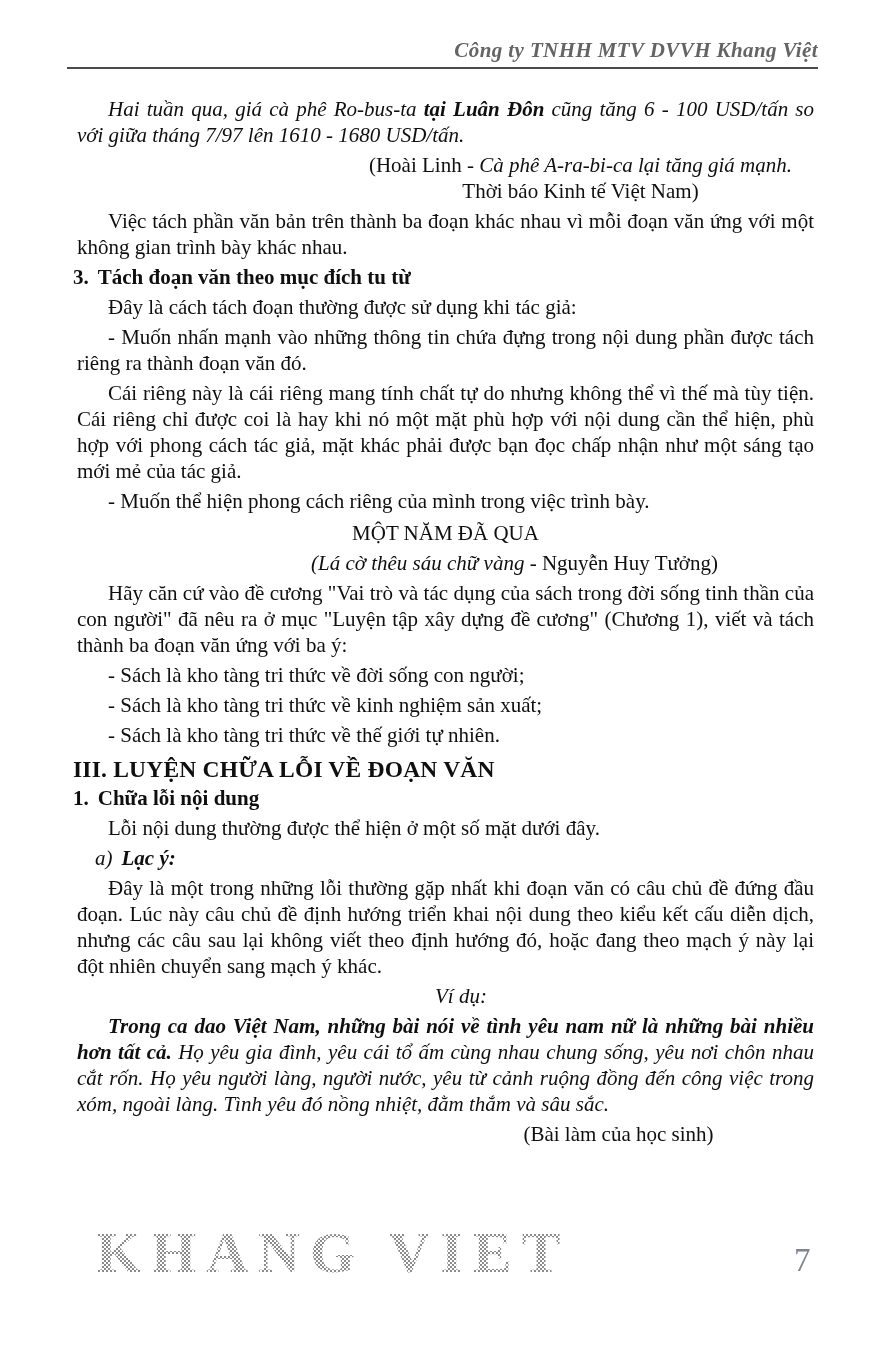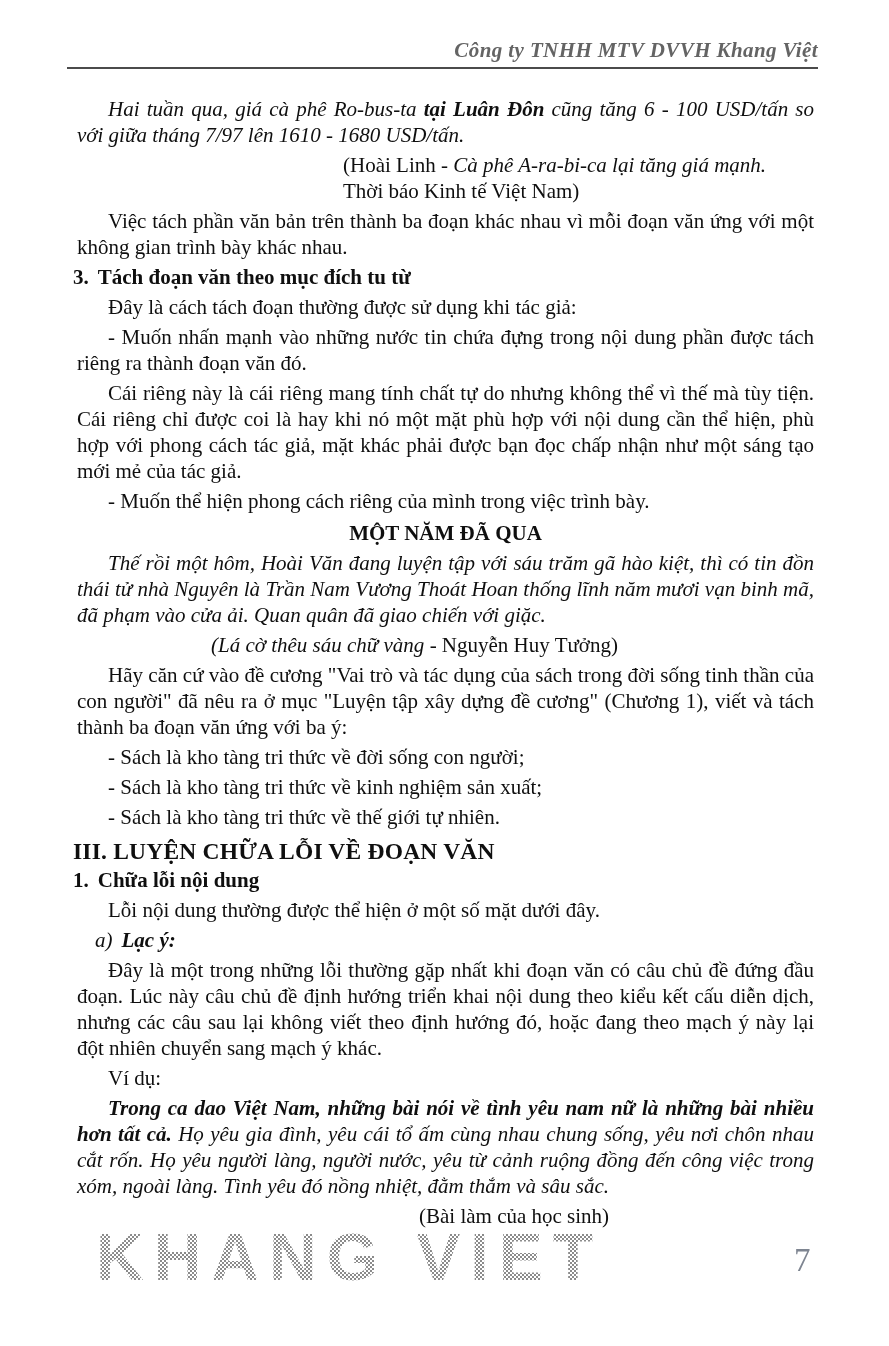--- a/index.html
+++ b/index.html
@@ -15,38 +15,38 @@
   .company {
     font-style:italic; font-weight:bold; font-size:21px; color:#646464;
     letter-spacing:0.4px;
   }
   
   .content {
     position:absolute; left:73px; top:92px; width:745px;
     font-size:21px; line-height:26px;
   }
   .p { margin:4px; text-indent:31px; text-align:justify; }
-  .nojust { text-align:left; }
+  .nojust { text-align:center;font-style:italic; }
   .it { font-style:italic; }
   .bd { font-weight:bold; }
-  .attr { margin:0; text-indent:0; }
+  .attr { margin:0; text-align:center; text-indent:0; }
   .attr-coffee { padding-left:270px; }
   .attr-story  { padding-left:138px; }
   .attr-example{ padding-left:346px; }
   .h-sec { margin:3px 0 2px; font-weight:bold; text-indent:0; }
   .h-sec .num { margin-right:9px; }
-  .h-center { margin:6px 0 4px; text-align:center; font-weight:bold; text-indent:0; }
+  .h-center { margin:6px 0 4px; text-align:center; font-weight:normal; text-indent:0; }
   .h-main { margin:8px 0 3px; font-weight:bold; font-size:23.5px; text-indent:0; letter-spacing:0.2px; }
   .h-sub-it { margin:2px 0; font-style:italic; text-indent:22px; }
   .h-sub-it .t { font-weight:bold; margin-left:9px; }
   
   .watermark {
     position:absolute; left:96px; top:1224px;
-    font-family:Liberation Sans, sans-serif; font-weight:bold;
-    font-size:66px; line-height:1; letter-spacing:10px; white-space:nowrap;
+    font-family:Liberation Serif, serif; font-weight:bold;
+    font-size:58px; line-height:1; letter-spacing:10px; white-space:nowrap;
     background-image:
       radial-gradient(circle at 1px 1px, #8b8b8b 1.05px, rgba(0,0,0,0) 1.35px),
       radial-gradient(circle at 3px 3px, #8b8b8b 1.05px, rgba(0,0,0,0) 1.35px);
     background-size:4px 4px;
     -webkit-background-clip:text; background-clip:text; color:transparent;
   }
   .page-num {
     position:absolute; left:794px; top:1242px;
     font-family:"Liberation Serif", serif; font-size:33px; color:#7e8591;
   }
@@ -67,30 +67,29 @@
     <p class="attr attr-coffee"><span>(Hoài Linh - </span><span class="it">Cà phê A-ra-bi-ca lại tăng giá mạnh.</span></p>
 
     <p class="attr attr-coffee">Thời báo Kinh tế Việt Nam)</p>
 
     <p class="p">Việc tách phần văn bản trên thành ba đoạn khác nhau vì mỗi đoạn văn ứng với một không gian trình bày khác nhau.</p>
 
     <p class="h-sec"><span class="num">3.</span><span>Tách đoạn văn theo mục đích tu từ</span></p>
 
     <p class="p">Đây là cách tách đoạn thường được sử dụng khi tác giả:</p>
 
-    <p class="p">- Muốn nhấn mạnh vào những nước tin chứa đựng trong nội dung phần được tách riêng ra thành đoạn văn đó.</p>
+    <p class="p">- Muốn nhấn mạnh vào những thông tin chứa đựng trong nội dung phần được tách riêng ra thành đoạn văn đó.</p>
 
     <p class="p">Cái riêng này là cái riêng mang tính chất tự do nhưng không thể vì thế mà tùy tiện. Cái riêng chỉ được coi là hay khi nó một mặt phù hợp với nội dung cần thể hiện, phù hợp với phong cách tác giả, mặt khác phải được bạn đọc chấp nhận như một sáng tạo mới mẻ của tác giả.</p>
 
     <p class="p">- Muốn thể hiện phong cách riêng của mình trong việc trình bày.</p>
 
 
     <p class="h-center">MỘT NĂM ĐÃ QUA</p>
 
-    <p class="p it">Thế rồi một hôm, Hoài Văn đang luyện tập với sáu trăm gã hào kiệt, thì có tin đồn thái tử nhà Nguyên là Trần Nam Vương Thoát Hoan thống lĩnh năm mươi vạn binh mã, đã phạm vào cửa ải. Quan quân đã giao chiến với giặc.</p>
 
     <p class="attr attr-story"><span class="it">(Lá cờ thêu sáu chữ vàng</span><span> - Nguyễn Huy Tưởng)</span></p>
 
     <p class="p">Hãy căn cứ vào đề cương "Vai trò và tác dụng của sách trong đời sống tinh thần của con người" đã nêu ra ở mục "Luyện tập xây dựng đề cương" (Chương 1), viết và tách thành ba đoạn văn ứng với ba ý:</p>
 
     <p class="p">- Sách là kho tàng tri thức về đời sống con người;</p>
     <p class="p">- Sách là kho tàng tri thức về kinh nghiệm sản xuất;</p>
     <p class="p">- Sách là kho tàng tri thức về thế giới tự nhiên.</p>
 
     <p class="h-main">III. LUYỆN CHỮA LỖI VỀ ĐOẠN VĂN</p>

